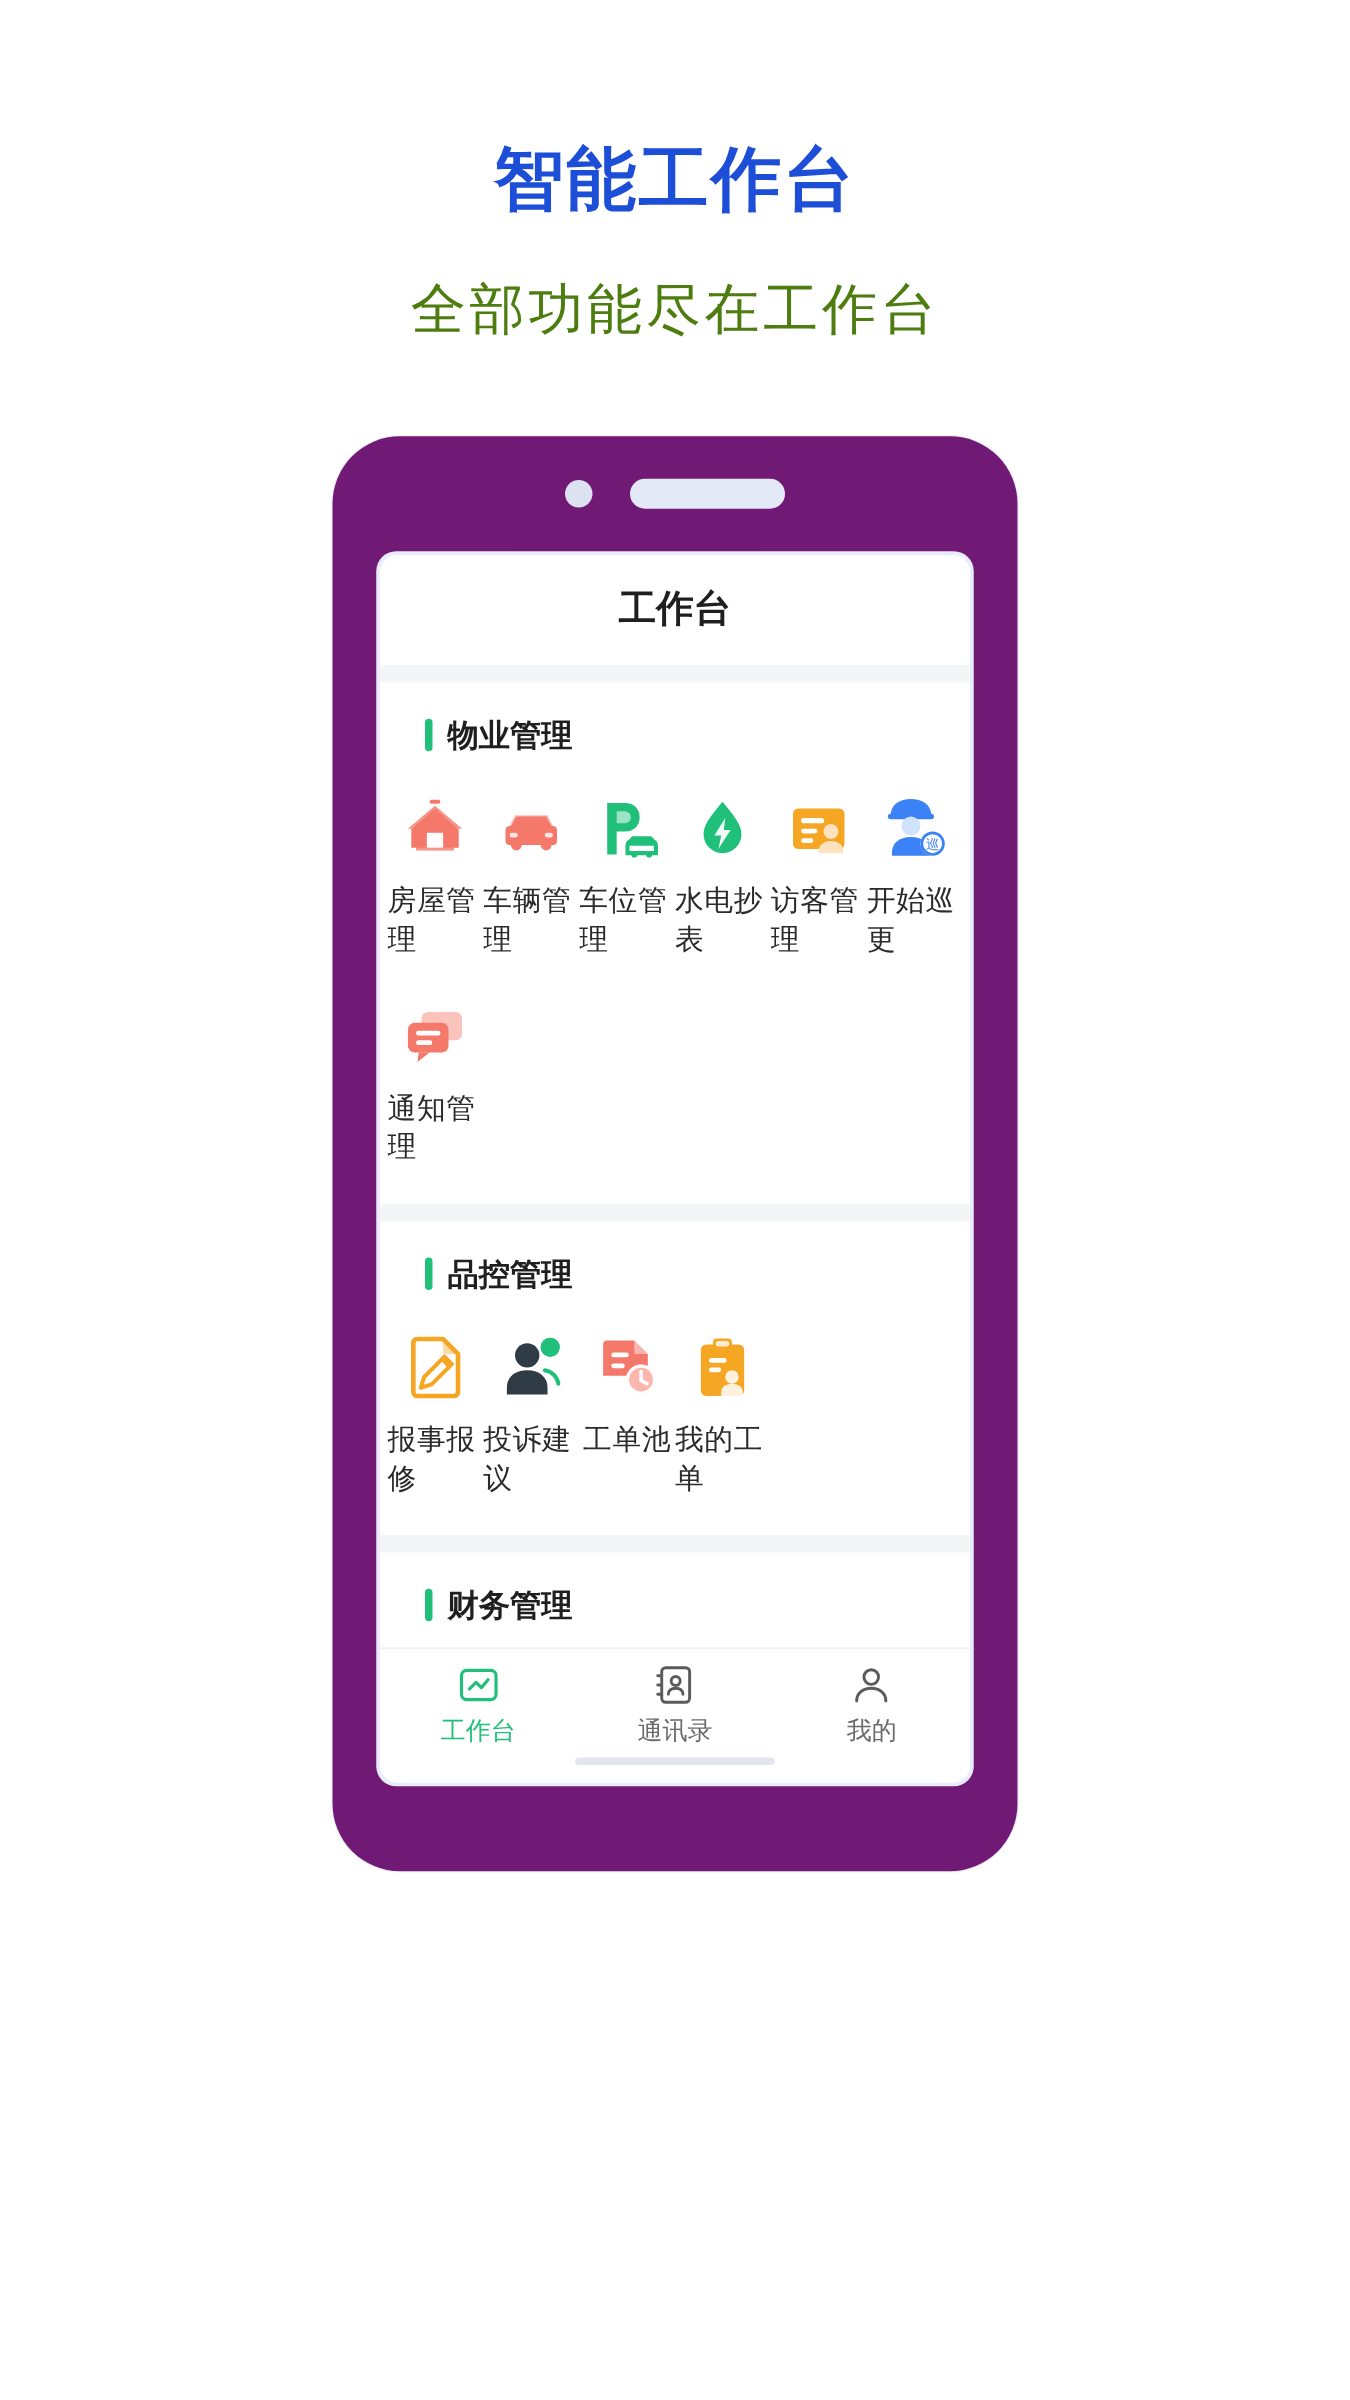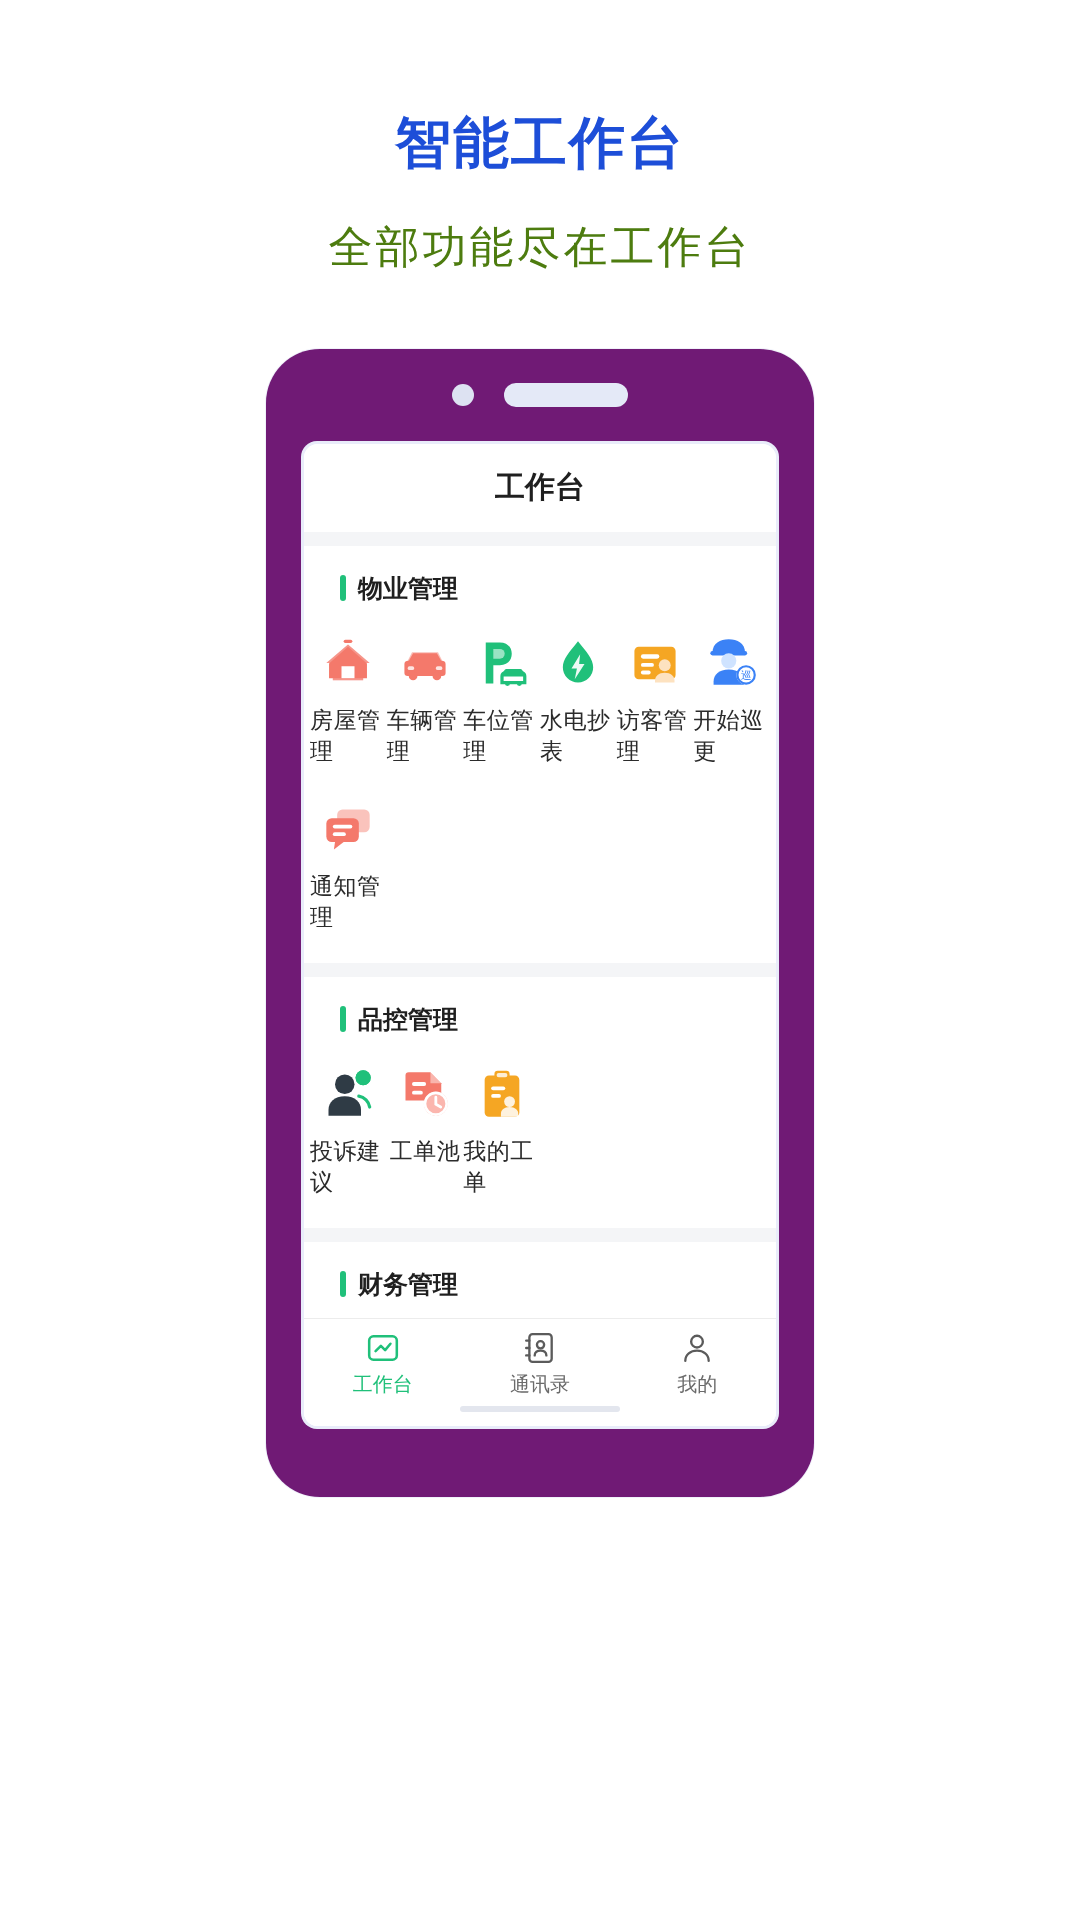--- a/index.html
+++ b/index.html
@@ -235,20 +235,31 @@
           </div>
           <div class="card">
             <div class="sec-title">
               <span class="sec-bar"></span>
               <span class="sec-text">品控管理</span>
             </div>
             <div class="grid">
               <div class="cell">
                 <span class="cell-icon">
                   <svg viewBox="0 0 48 48">
+                    <path d="M8 6a3 3 0 0 1 3-3h19l11 11v28a3 3 0 0 1-3 3H11a3 3 0 0 1-3-3z" fill="none" stroke="#f5a623" stroke-width="3.4" stroke-linejoin="round"></path>
+                    <path d="M30 3l11 11H30z" fill="#f5a623" opacity=".4"></path>
+                    <path d="M31 16L16 31l-2.5 8 8-2.5L36.5 21.5z" fill="#fff" stroke="#f5a623" stroke-width="3" stroke-linejoin="round"></path>
+                    <path d="M29.5 18L34 22.5" stroke="#f5a623" stroke-width="3" stroke-linecap="round"></path>
+                  </svg>
+                </span>
+                <span class="cell-label">报事报修</span>
+              </div>
+              <div class="cell">
+                <span class="cell-icon">
+                  <svg viewBox="0 0 48 48">
                     <circle cx="21" cy="15" r="9" fill="#2f3b45"></circle>
                     <path d="M21 26c9.5 0 15 5.5 15 12.5V44H6v-5.5C6 31.5 11.5 26 21 26z" fill="#2f3b45"></path>
                     <circle cx="38" cy="9" r="7" fill="#20c07a"></circle>
                     <circle cx="38" cy="9" r="7" fill="#20c07a"></circle>
                     <path d="M34 26a12 12 0 0 1 10 10" stroke="#20c07a" stroke-width="3" fill="none" stroke-linecap="round"></path>
                   </svg>
                 </span>
                 <span class="cell-label">投诉建议</span>
               </div>
               <div class="cell">

